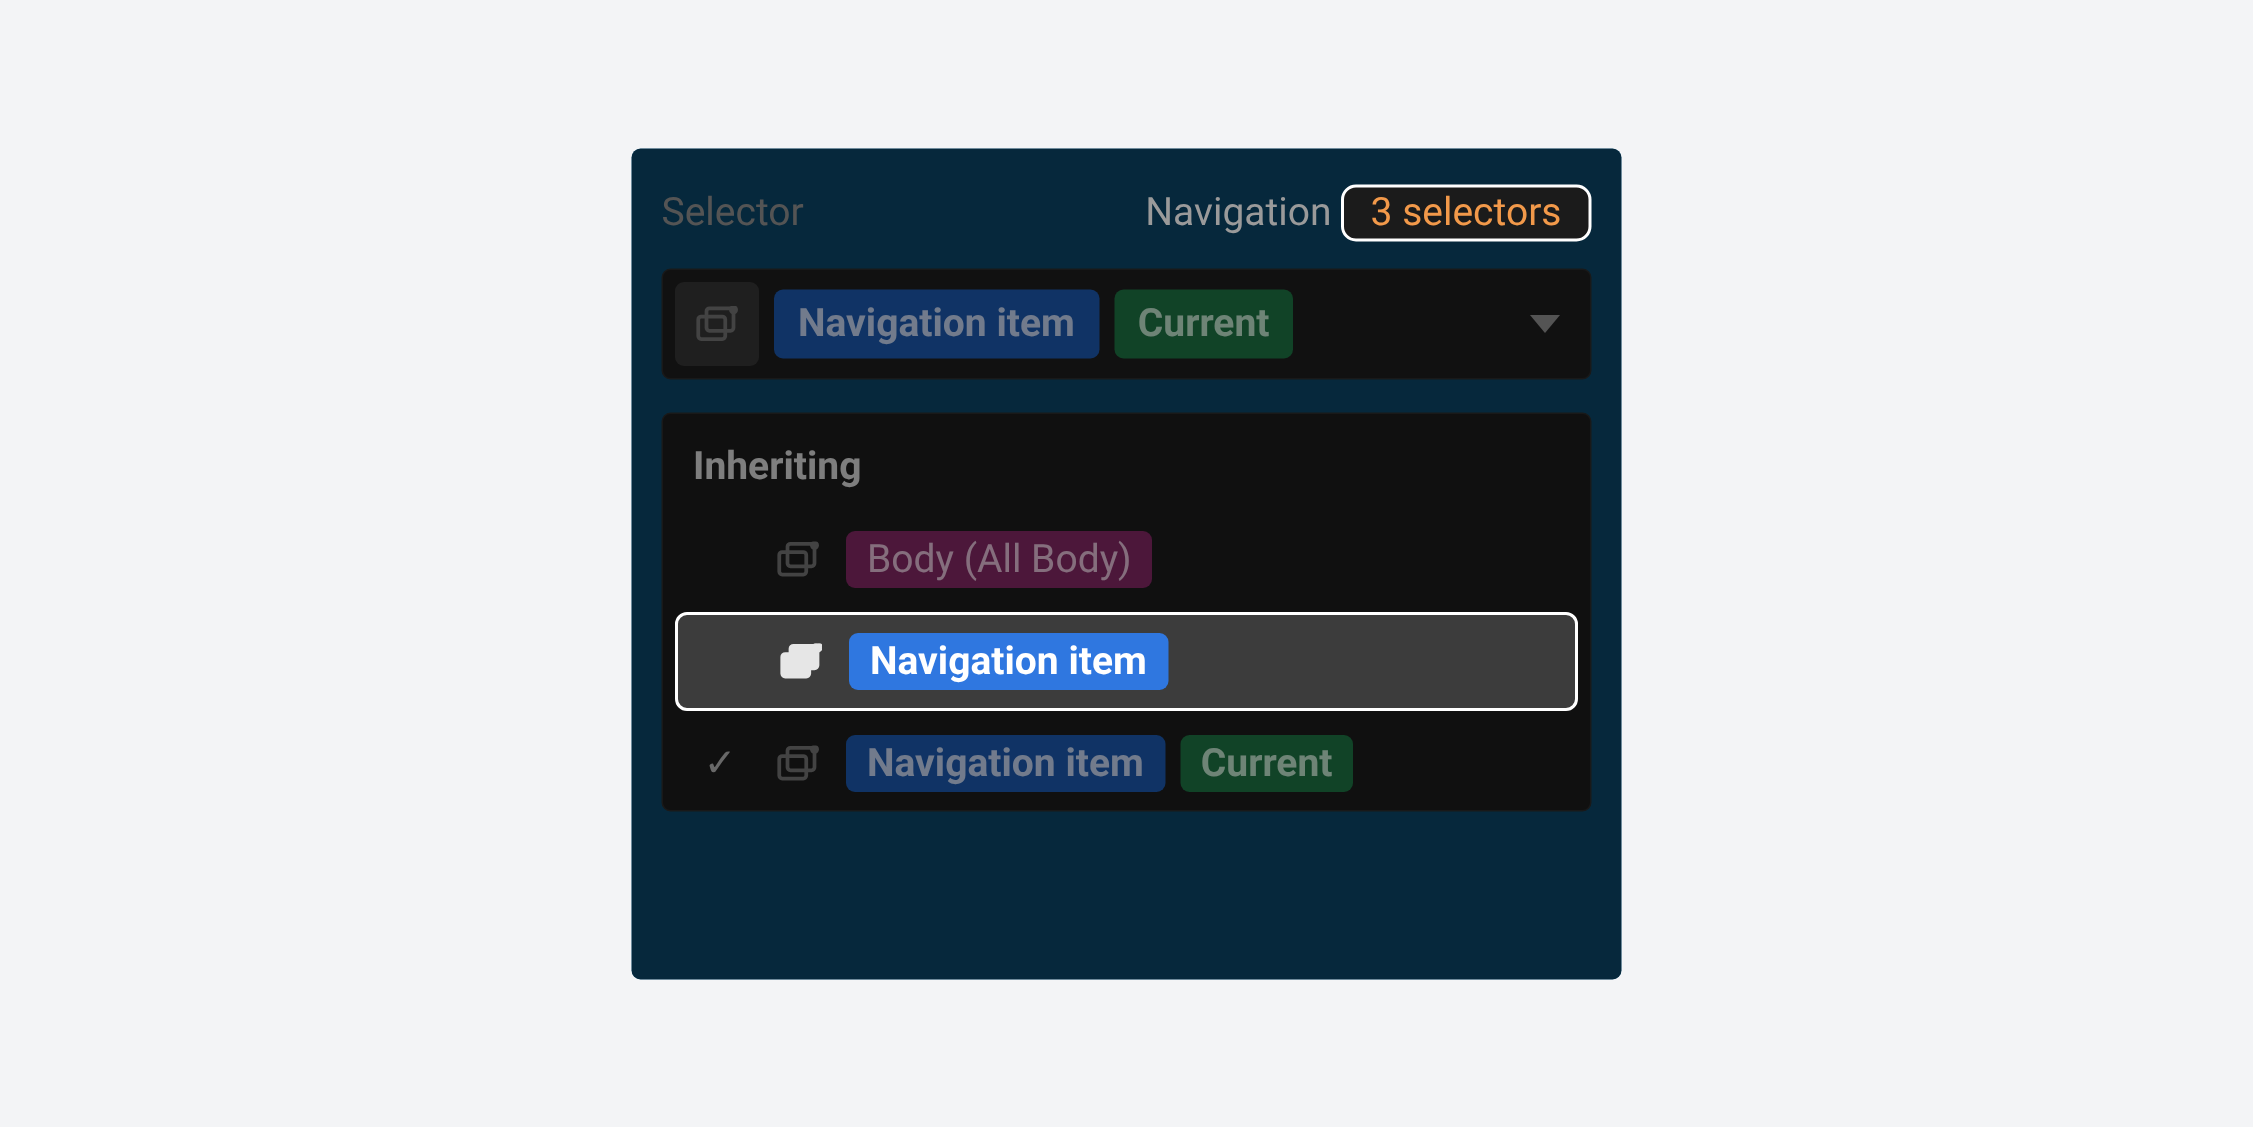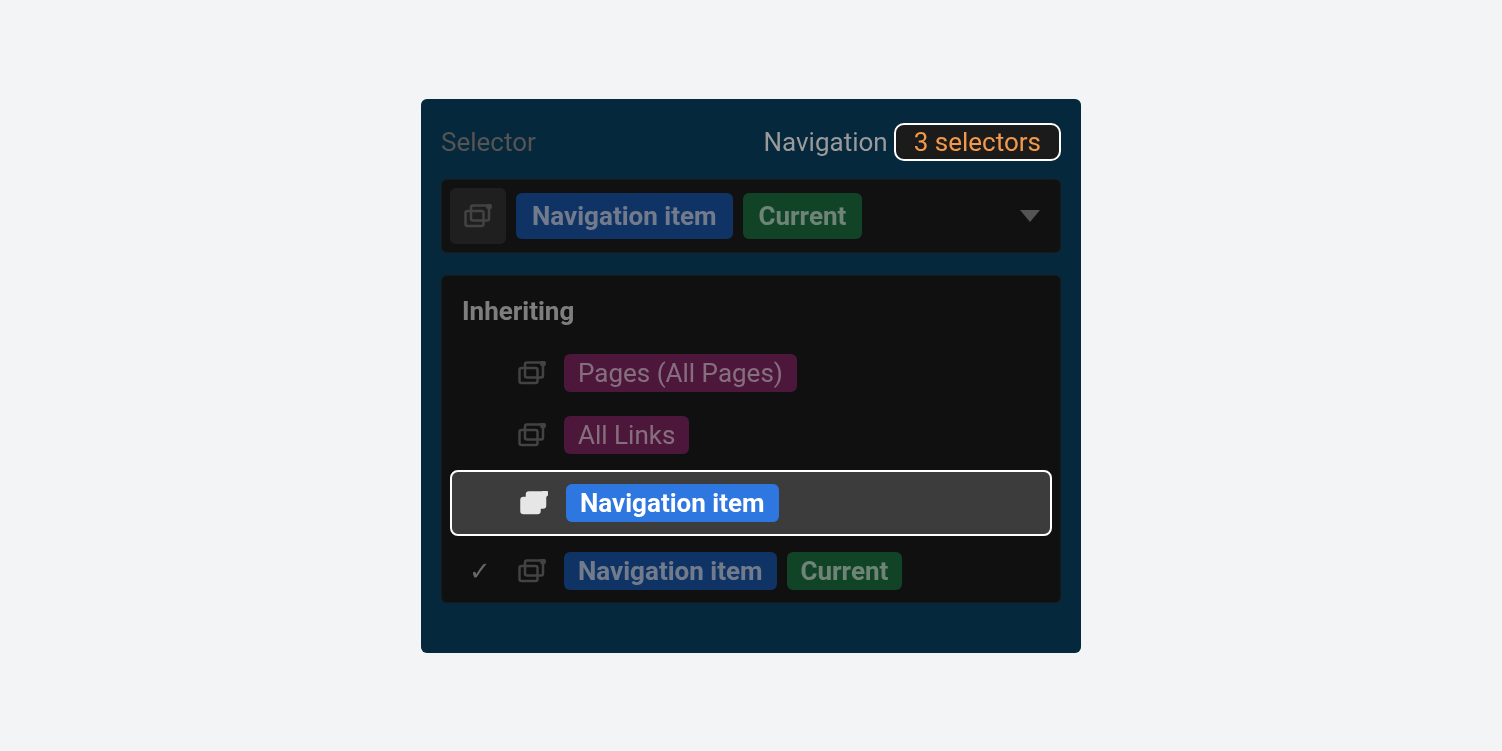--- a/index.html
+++ b/index.html
@@ -174,34 +174,21 @@
         <div class="row">
           <div class="col-check"></div>
           <div class="col-icon">
             <svg class="layer-icon" viewBox="0 0 28 24">
               <rect x="1.5" y="7" width="18" height="15" rx="2"></rect>
               <rect x="7" y="1.5" width="18" height="15" rx="2"></rect>
               <circle cx="25" cy="2.5" r="3"></circle>
             </svg>
           </div>
           <div class="col-tags">
-            <span class="tag tag-pink">Pages (All Pages)</span>
-          </div>
-        </div>
-        <div class="row">
-          <div class="col-check"></div>
-          <div class="col-icon">
-            <svg class="layer-icon" viewBox="0 0 28 24">
-              <rect x="1.5" y="7" width="18" height="15" rx="2"></rect>
-              <rect x="7" y="1.5" width="18" height="15" rx="2"></rect>
-              <circle cx="25" cy="2.5" r="3"></circle>
-            </svg>
-          </div>
-          <div class="col-tags">
-            <span class="tag tag-pink">All Links</span>
+            <span class="tag tag-pink">Body (All Body)</span>
           </div>
         </div>
         <div class="row highlighted">
           <div class="col-check"></div>
           <div class="col-icon">
             <svg class="layer-icon" viewBox="0 0 28 24">
               <rect x="1.5" y="7" width="18" height="15" rx="2"></rect>
               <rect x="7" y="1.5" width="18" height="15" rx="2"></rect>
               <circle cx="25" cy="2.5" r="3"></circle>
             </svg>

